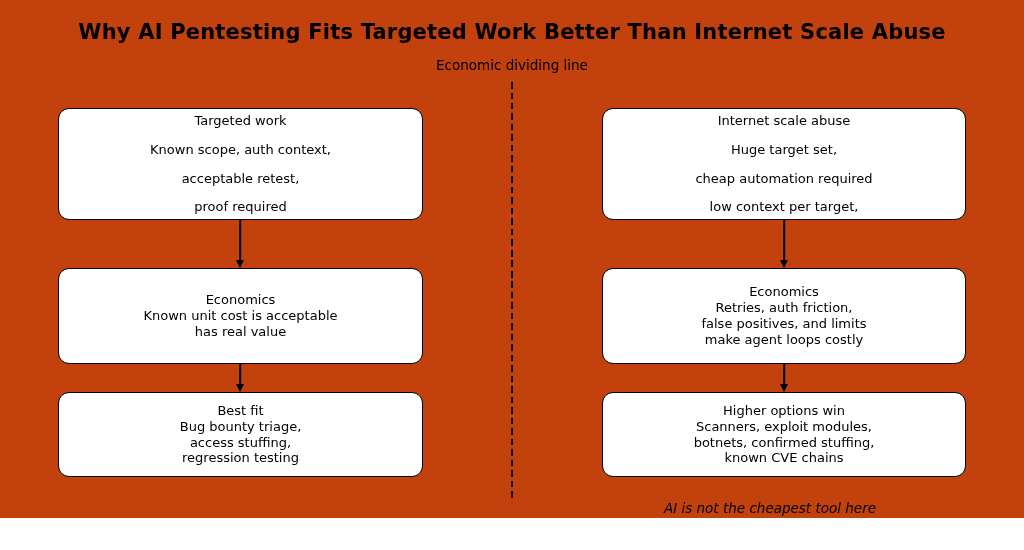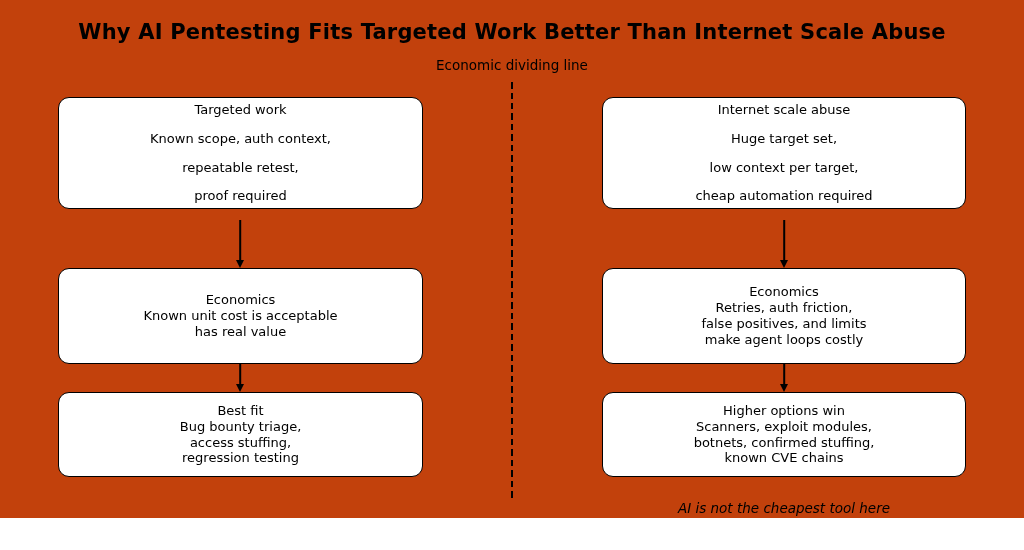--- a/index.html
+++ b/index.html
@@ -56,21 +56,21 @@
     display: flex;
     flex-direction: column;
     align-items: center;
     justify-content: center;
     text-align: center;
     font-size: 13px;
     line-height: 15.8px;
   }
   .col-left  { left: 58px;  width: 365px; }
   .col-right { left: 602px; width: 364px; }
-  .row1 { top: 97px; height: 112px; gap: 13px; }
+  .row1 { top: 108px; height: 112px; gap: 13px; }
   .row2 { top: 268px; height: 96px; }
   .row3 { top: 392px; height: 85px; }
 
   .arrow { position: absolute; width: 9px; }
   .arrow .shaft {
     position: absolute;
     left: 50%;
     transform: translateX(-50%);
     top: 0;
     width: 1.6px;
@@ -95,35 +95,35 @@
   .gap2 .shaft { height: 20px; }
 
   .caption {
     position: absolute;
     top: 500px;
     text-align: center;
     font-size: 13.5px;
     font-style: italic;
   }
   .caption-left  { left: 58px;  width: 365px; }
-  .caption-right { left: 602px; width: 364px; }
+  .caption-right { left: 588px; width: 364px; }
 </style>
 </head>
 <body>
 
 <div class="canvas">
 
   <div class="title">Why AI Pentesting Fits Targeted Work Better Than Internet Scale Abuse</div>
   <div class="subtitle">Economic dividing line</div>
   <div class="divider"></div>
 
   <div class="box col-left row1">
     <div>Targeted work</div>
     <div>Known scope, auth context,</div>
-    <div>repeatable retest,</div>
+    <div>acceptable retest,</div>
     <div>proof required</div>
   </div>
 
   <div class="arrow arrow-l gap1">
     <div class="shaft"></div>
     <div class="head"></div>
   </div>
 
   <div class="box col-left row2">
     <div>Economics</div>
@@ -140,22 +140,22 @@
     <div>Best fit</div>
     <div>Bug bounty triage,</div>
     <div>access stuffing,</div>
     <div>regression testing</div>
   </div>
 
 
   <div class="box col-right row1">
     <div>Internet scale abuse</div>
     <div>Huge target set,</div>
+    <div>cheap automation required</div>
     <div>low context per target,</div>
-    <div>cheap automation required</div>
   </div>
 
   <div class="arrow arrow-r gap1">
     <div class="shaft"></div>
     <div class="head"></div>
   </div>
 
   <div class="box col-right row2">
     <div>Economics</div>
     <div>Retries, auth friction,</div>

